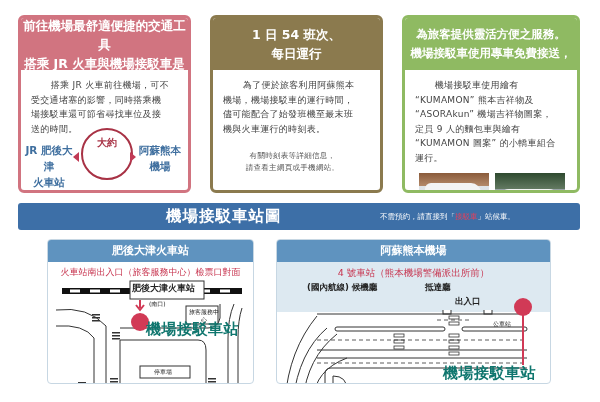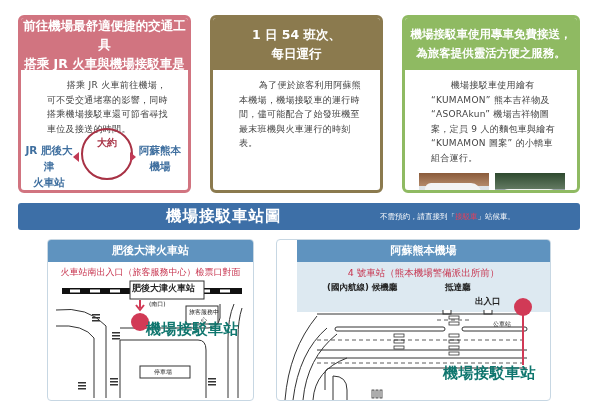--- a/index.html
+++ b/index.html
@@ -2,21 +2,21 @@
 <html><head>
 <meta charset="utf-8">
 <style>
   * { box-sizing: border-box; margin: 0; padding: 0; }
   html, body { width: 600px; height: 402px; background: #ffffff; overflow: hidden; }
   body { font-family: "DejaVu Sans", "Liberation Sans", sans-serif; color: #333; position: relative; }
 
   
   .card { position: absolute; top: 15px; height: 178px; border-radius: 6px; border: 3px solid; background: #fff; overflow: hidden; }
   .card-head { color: #fff; font-weight: bold; text-align: center; font-size: 12.5px; line-height: 19px; display: flex; flex-direction: column; justify-content: center; height: 52px; }
-  .card-body { padding: 8px 18px 0 10px; font-size: 9px; line-height: 14.5px; color: #444; letter-spacing: 0.3px; margin-left: 16px; }
+  .card-body { padding: 8px 18px 0 10px; font-size: 9px; line-height: 14.5px; color: #444; letter-spacing: 0.3px; }
   .card-body p { text-indent: 2.2em; }
 
   #card1 { left: 18px; width: 173px; border-color: #d17480; }
   #card1 .card-head { background: #d17480; }
   #card2 { left: 210px; width: 173px; border-color: #8b7a4e; }
   #card2 .card-head { background: #8b7a4e; }
   #card3 { left: 402px; width: 178px; border-color: #8fba62; }
   #card3 .card-head { background: #8fba62; font-size: 11.5px; }
 
   
@@ -47,24 +47,24 @@
   .photo.van .vehicle { left: 6px; top: 10px; width: 56px; height: 30px; }
   .photo.taxi .vehicle { left: 4px; top: 16px; width: 60px; height: 22px; border-radius: 10px 10px 3px 3px; }
 
   
   #banner { position: absolute; left: 18px; top: 203px; width: 562px; height: 27px; background: #3d6fa7; border-radius: 3px; color: #fff; }
   #banner .title { position: absolute; left: 148px; top: 2px; font-size: 15.5px; font-weight: bold; letter-spacing: 1px; line-height: 23px; }
   #banner .hint { position: absolute; left: 362px; top: 8px; font-size: 7.5px; line-height: 11px; }
   #banner .hint .red { color: #e0415d; }
 
   
-  .map { position: absolute; top: 239px; height: 162px; border: 1.5px solid #c7d7e3; border-radius: 4px; background: #fff; overflow: hidden; }
+  .map { position: absolute; top: 239px; height: 145px; border: 1.5px solid #c7d7e3; border-radius: 4px; background: #fff; overflow: hidden; }
   .map-head { height: 22px; background: #5f93bf; color: #fff; text-align: center; font-size: 11px; font-weight: bold; line-height: 22px; }
   #map1 { left: 47px; width: 207px; }
-  #map2 { left: 276px; width: 275px; padding-left: 20px; }
+  #map2 { left: 276px; width: 275px; }
   #map2 .upper { background: #dde9f1; height: 50px; position: relative; }
   .sub { color: #c7334e; font-size: 9.5px; text-align: center; line-height: 15px; }
   .map svg { position: absolute; left: 0; }
   .big-red { position: absolute; color: #0f766e; font-weight: bold; font-size: 15px; letter-spacing: 0.5px; }
   .lbl { position: absolute; font-size: 8px; color: #222; }
 </style>
 </head>
 <body>
 
 <div class="card" id="card1">
@@ -92,27 +92,31 @@
   </div>
 </div>
 
 <div class="card" id="card2">
   <div class="card-head">
     <span>1 日 54 班次、</span>
     <span>每日運行</span>
   </div>
   <div class="card-body">
     <p>為了便於旅客利用阿蘇熊本機場，機場接駁車的運行時間，儘可能配合了始發班機至最末班機與火車運行的時刻表。</p>
+    <div class="note">
+      <span>有關時刻表等詳細信息，</span><br>
+      <span>請查看主網頁或手機網站。</span>
+    </div>
   </div>
 </div>
 
 <div class="card" id="card3">
   <div class="card-head">
+    <span>為旅客提供靈活方便之服務。</span>
     <span>機場接駁車使用專車免費接送，</span>
-    <span>為旅客提供靈活方便之服務。</span>
   </div>
   <div class="card-body">
     <p>機場接駁車使用繪有 “KUMAMON” 熊本吉祥物及 “ASORAkun” 機場吉祥物圖案，定員 9 人的麵包車與繪有 “KUMAMON 圖案” 的小轎車組合運行。</p>
   </div>
   <div class="photos">
     <div class="photo van">
       <div class="vehicle"></div>
 
     </div>
     <div class="photo taxi">

